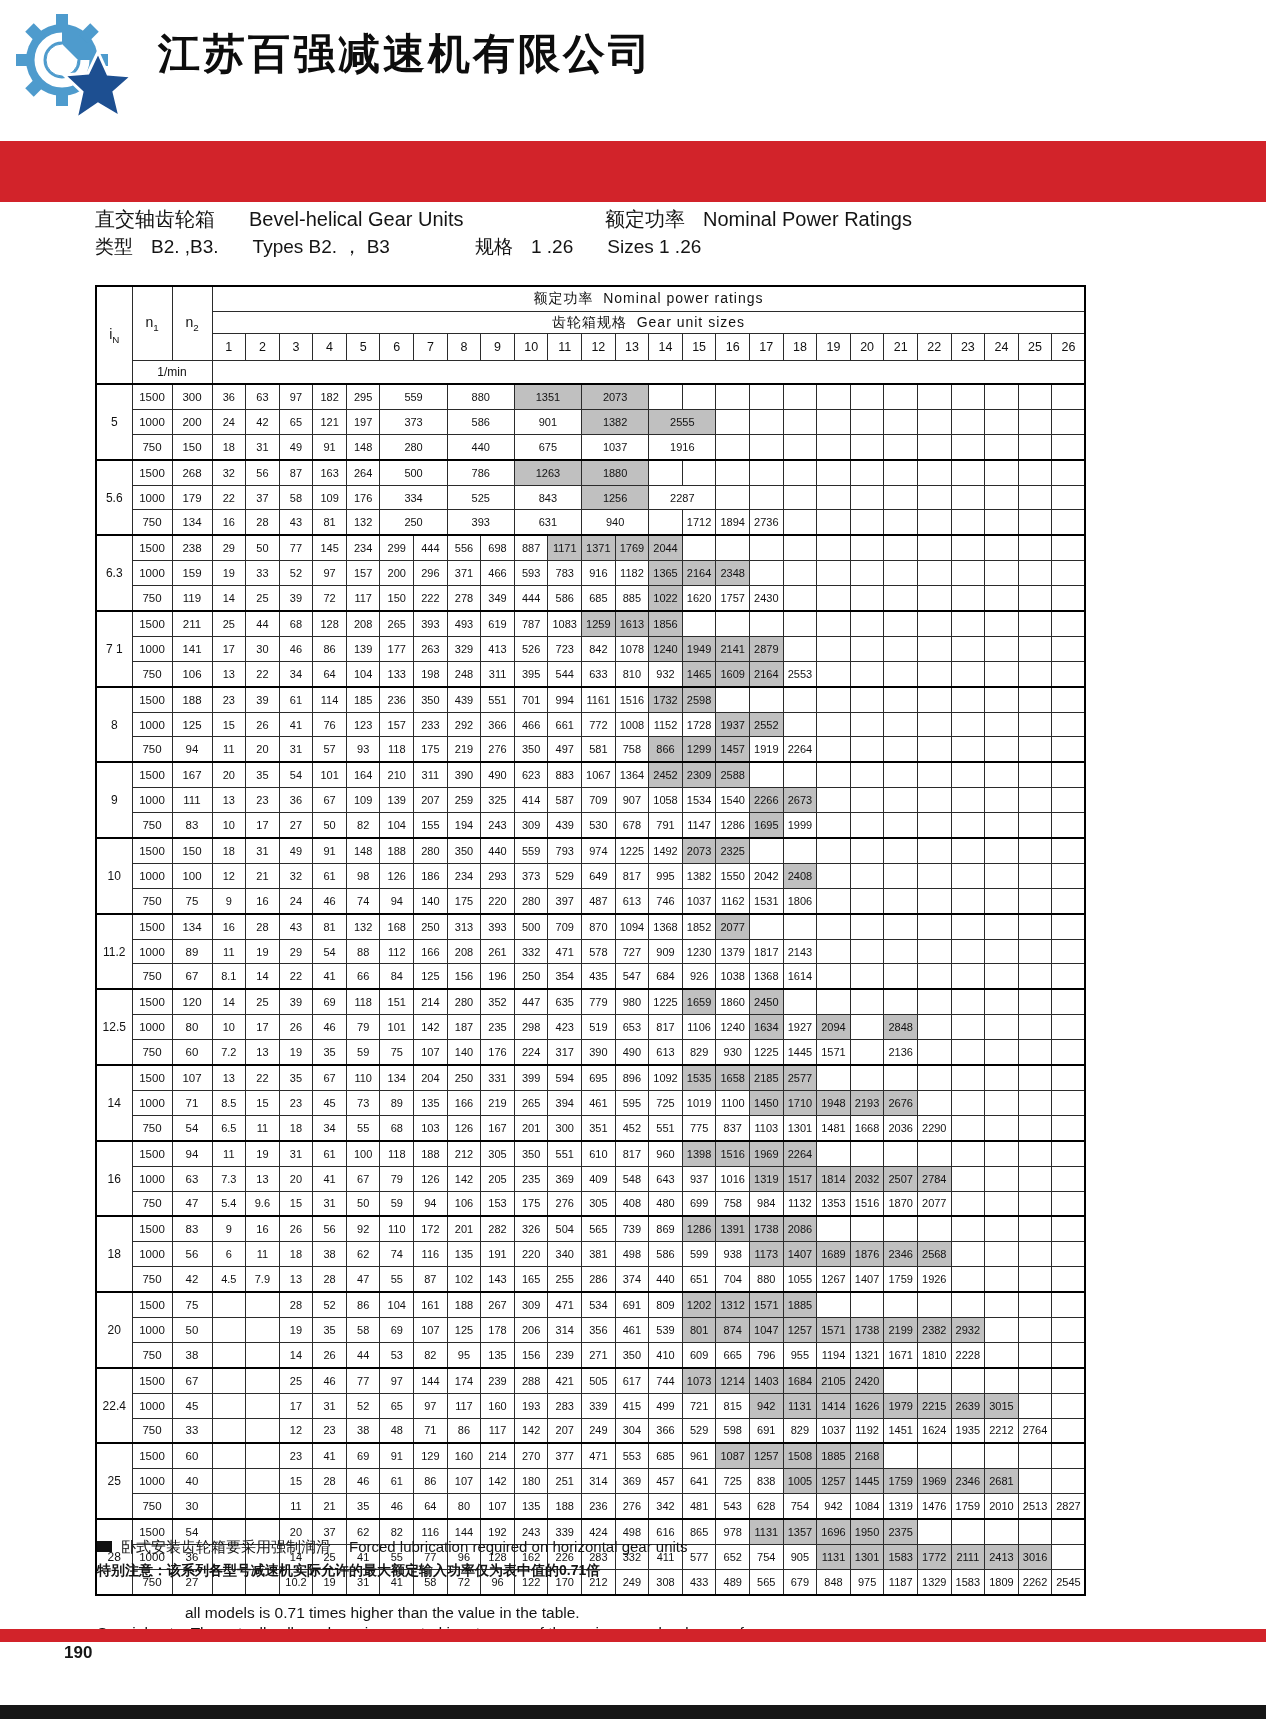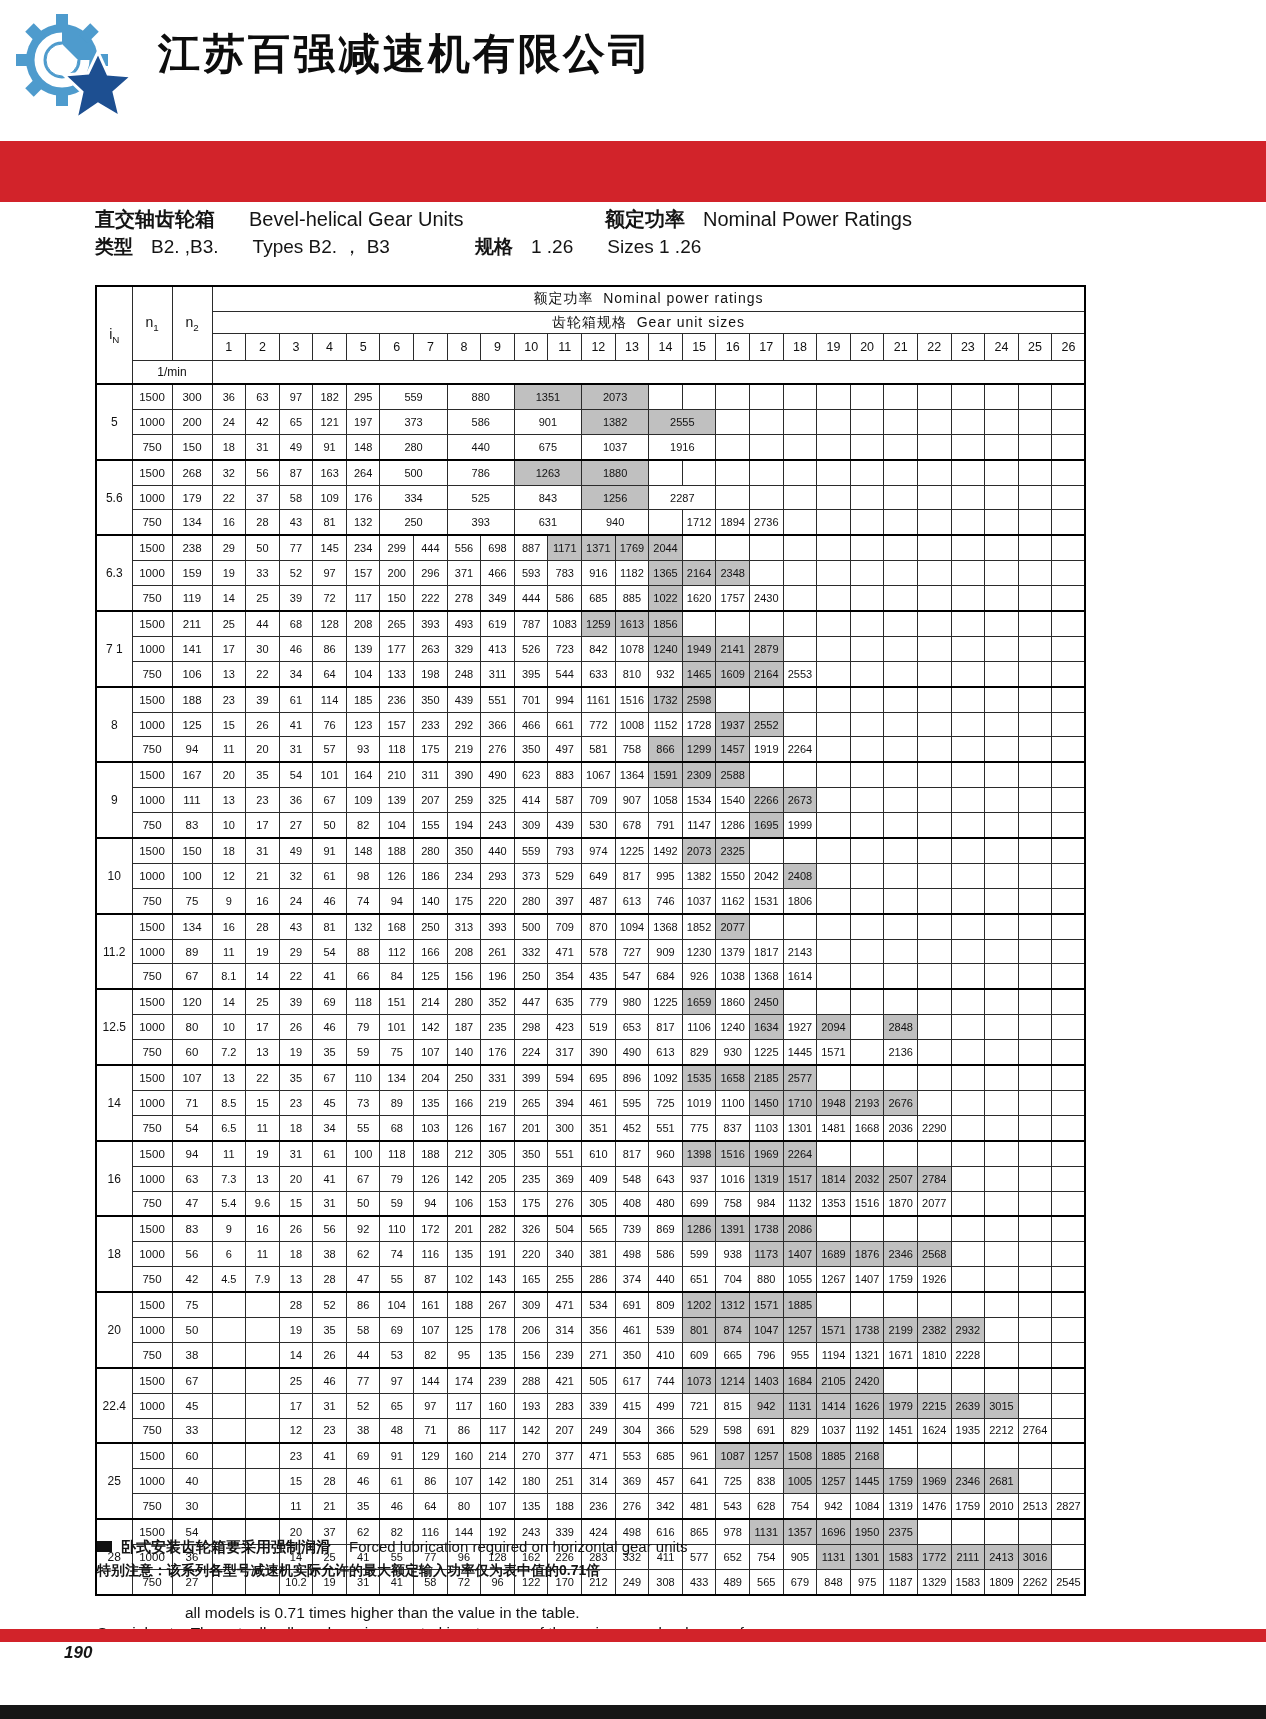--- a/index.html
+++ b/index.html
@@ -14,21 +14,21 @@
   .company-name{
     left:158px;top:26px;font-size:42px;font-weight:bold;letter-spacing:3px;color:#0d0d0d;
     white-space:nowrap;
     text-align:right;
   }
   .red-banner{left:0;top:141px;width:1266px;height:61px;background:var(--red,#d2232a);}
   
   .title-line{white-space:nowrap;font-size:20px;color:#141414;}
   .t1{top:206px;}
   .t2{top:234px;font-size:19px;}
-  .cjk{font-weight:700;}
+  .cjk{font-weight:400;}
   .en{font-weight:400;}
   .tl-left{left:95px;}
   .tl-right{left:605px;}
   .t2-right{left:475px;}
   .gap-s{display:inline-block;width:18px;}
   .gap-m{display:inline-block;width:34px;}
   
   .table-wrap{left:95px;top:285px;width:992px;}
   table.ratings{border-collapse:collapse;table-layout:fixed;width:990px;border:2px solid #000;}
   table.ratings th, table.ratings td{
@@ -48,21 +48,21 @@
   tbody tr.group-start td{border-top:2px solid #000;}
   tbody td.hl{background:var(--hl,#c0c0c0);}
   
   .note{white-space:nowrap;color:#141414;}
   .note1{left:97px;top:1538px;font-size:15px;}
   .note2{left:97px;top:1562px;font-size:14px;font-weight:700;}
   .note3{left:97px;top:1624px;font-size:15.5px;}
   .note4{left:185px;top:1604px;font-size:15.5px;}
   .sq{display:inline-block;width:15px;height:11px;background:#111;margin-right:9px;}
   .red-divider{left:0;top:1629px;width:1266px;height:13px;background:var(--red,#d2232a);}
-  .page-number{left:64px;top:1643px;font-size:17px;font-weight:bold;color:#161616;font-style:italic;}
+  .page-number{left:64px;top:1643px;font-size:17px;font-weight:bold;color:#161616;}
   .bottom-bar{left:0;top:1705px;width:1266px;height:14px;background:#161616;}
 </style>
 </head>
 <body>
 
 <div class="abs logo">
   <svg width="138" height="130" viewBox="0 0 138 130">
     <g fill="#4e9bcd">
       <circle cx="52" cy="56" r="36"></circle>
       <g>
@@ -612,21 +612,21 @@
           <td>101</td>
           <td>164</td>
           <td>210</td>
           <td>311</td>
           <td>390</td>
           <td>490</td>
           <td>623</td>
           <td>883</td>
           <td>1067</td>
           <td>1364</td>
-          <td class="hl">1591</td>
+          <td class="hl">2452</td>
           <td class="hl">2309</td>
           <td class="hl">2588</td>
           <td></td>
           <td></td>
           <td></td>
           <td></td>
           <td></td>
           <td></td>
           <td></td>
           <td></td>

